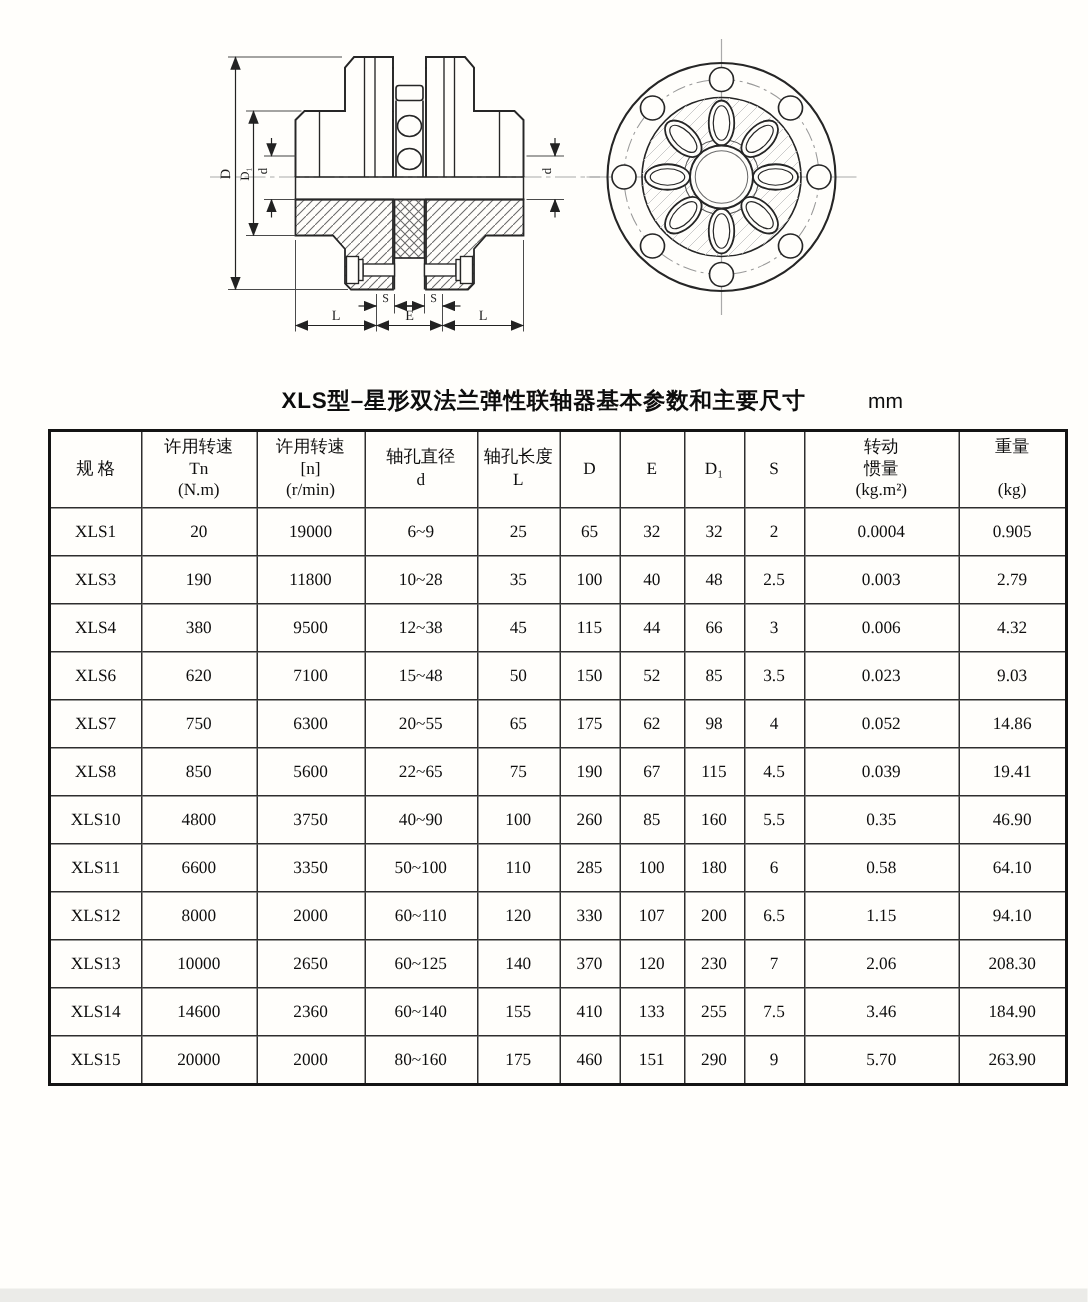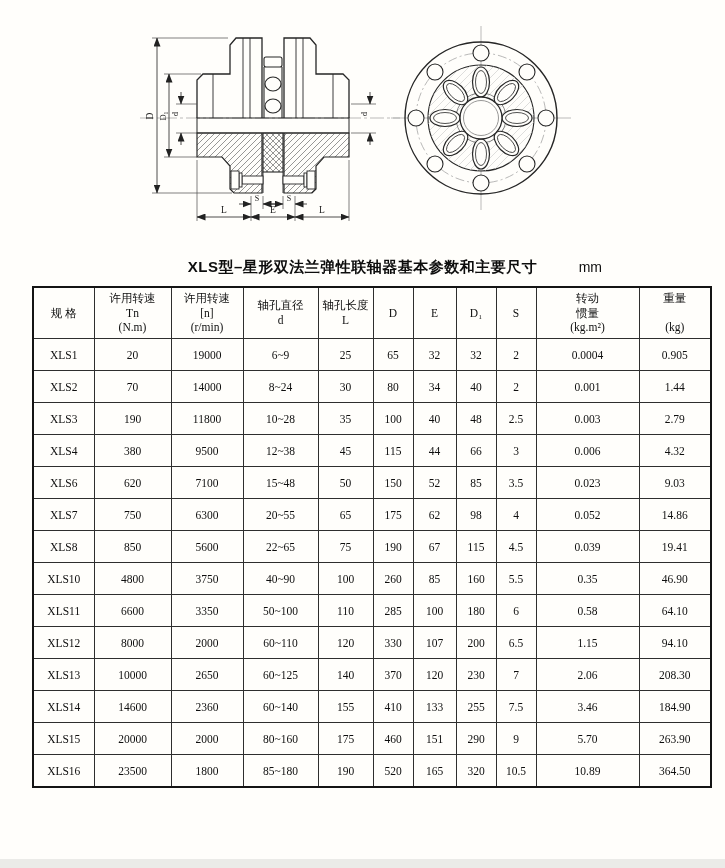--- a/index.html
+++ b/index.html
@@ -277,33 +277,20 @@
           <td>6~9</td>
           <td>25</td>
           <td>65</td>
           <td>32</td>
           <td>32</td>
           <td>2</td>
           <td>0.0004</td>
           <td>0.905</td>
         </tr>
 
-        <tr>
-          <td>XLS2</td>
-          <td>70</td>
-          <td>14000</td>
-          <td>8~24</td>
-          <td>30</td>
-          <td>80</td>
-          <td>34</td>
-          <td>40</td>
-          <td>2</td>
-          <td>0.001</td>
-          <td>1.44</td>
-        </tr>
 
         <tr>
           <td>XLS3</td>
           <td>190</td>
           <td>11800</td>
           <td>10~28</td>
           <td>35</td>
           <td>100</td>
           <td>40</td>
           <td>48</td>
@@ -447,30 +434,17 @@
           <td>80~160</td>
           <td>175</td>
           <td>460</td>
           <td>151</td>
           <td>290</td>
           <td>9</td>
           <td>5.70</td>
           <td>263.90</td>
         </tr>
 
-        <tr>
-          <td>XLS16</td>
-          <td>23500</td>
-          <td>1800</td>
-          <td>85~180</td>
-          <td>190</td>
-          <td>520</td>
-          <td>165</td>
-          <td>320</td>
-          <td>10.5</td>
-          <td>10.89</td>
-          <td>364.50</td>
-        </tr>
       </tbody>
   </table>
 
   <div class="footer-strip"></div>
 </div>
 
 </body></html>

